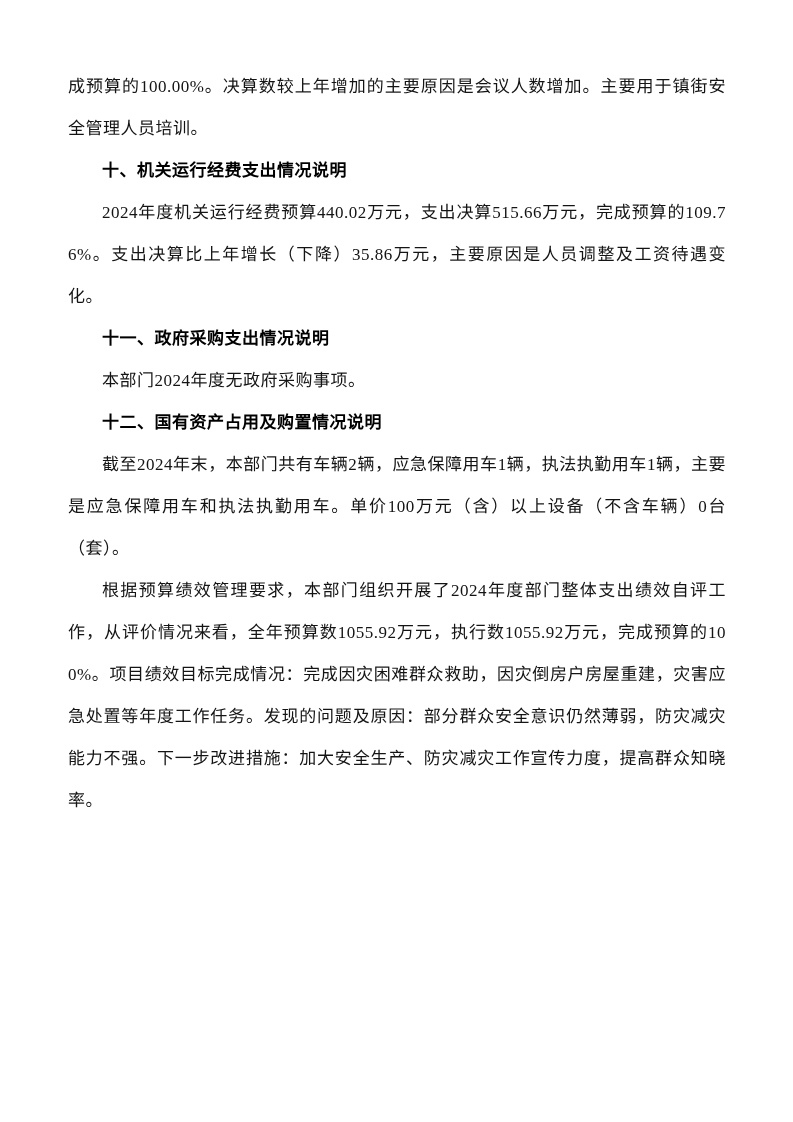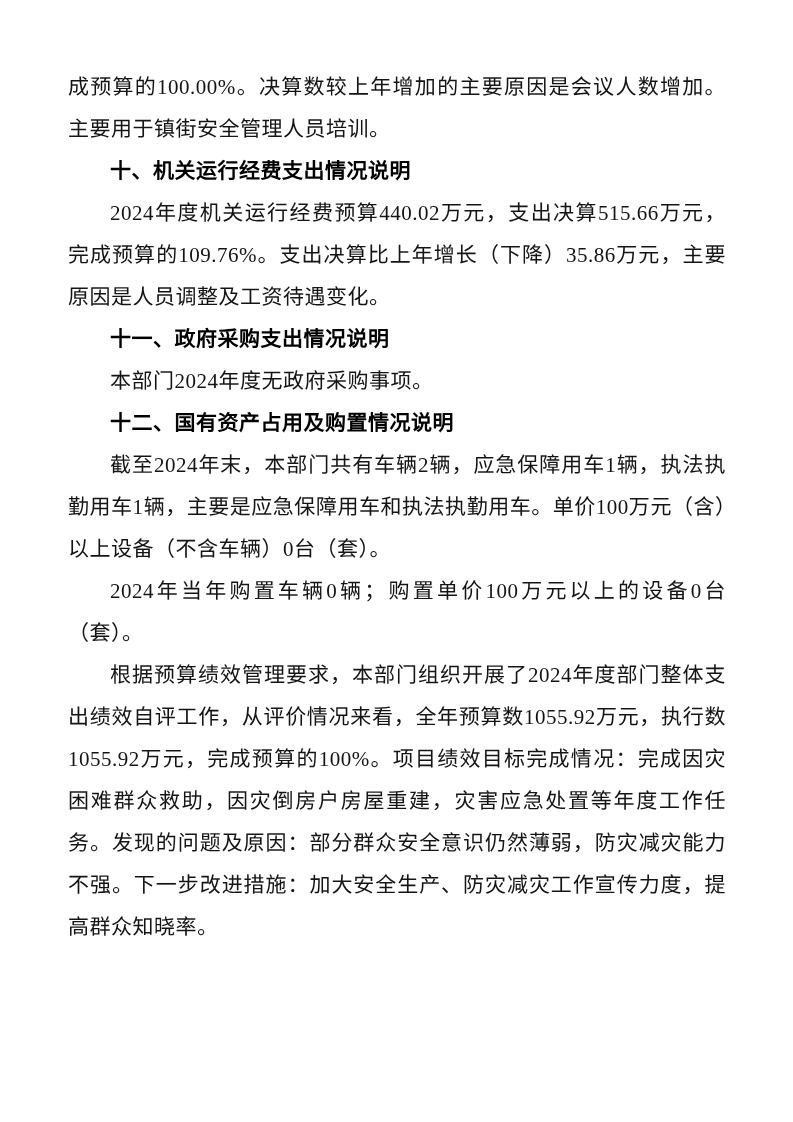--- a/index.html
+++ b/index.html
@@ -14,21 +14,21 @@
     background: #ffffff;
     box-sizing: border-box;
     padding: 66px 67px 0 68px;
     overflow: hidden;
     font-family: "Liberation Serif", "DejaVu Serif", serif;
     color: #141414;
   }
   .doc-body p {
     margin: 0;
     padding: 0;
-    font-size: 21px;
+    font-size: 17px;
     line-height: 42px;
     text-align: justify;
     text-justify: inter-ideograph;
     letter-spacing: 0.5px;
     word-break: break-all;
     overflow-wrap: anywhere;
   }
   .doc-body p.para-indent {
     text-indent: 2em;
   }
@@ -45,16 +45,15 @@
 
 <div class="page">
   <div class="doc-body">
       <p class="para-continued">成预算的100.00%。决算数较上年增加的主要原因是会议人数增加。主要用于镇街安全管理人员培训。</p>
       <p class="heading">十、机关运行经费支出情况说明</p>
       <p class="para-indent">2024年度机关运行经费预算440.02万元，支出决算515.66万元，完成预算的109.76%。支出决算比上年增长（下降）35.86万元，主要原因是人员调整及工资待遇变化。</p>
       <p class="heading">十一、政府采购支出情况说明</p>
       <p class="para-indent">本部门2024年度无政府采购事项。</p>
       <p class="heading">十二、国有资产占用及购置情况说明</p>
       <p class="para-indent">截至2024年末，本部门共有车辆2辆，应急保障用车1辆，执法执勤用车1辆，主要是应急保障用车和执法执勤用车。单价100万元（含）以上设备（不含车辆）0台（套）。</p>
-      <p class="para-indent">2024年当年购置车辆0辆；购置单价100万元以上的设备0台（套）。</p>
       <p class="para-indent">根据预算绩效管理要求，本部门组织开展了2024年度部门整体支出绩效自评工作，从评价情况来看，全年预算数1055.92万元，执行数1055.92万元，完成预算的100%。项目绩效目标完成情况：完成因灾困难群众救助，因灾倒房户房屋重建，灾害应急处置等年度工作任务。发现的问题及原因：部分群众安全意识仍然薄弱，防灾减灾能力不强。下一步改进措施：加大安全生产、防灾减灾工作宣传力度，提高群众知晓率。</p>
     </div>
 </div>
 
 </body></html>

